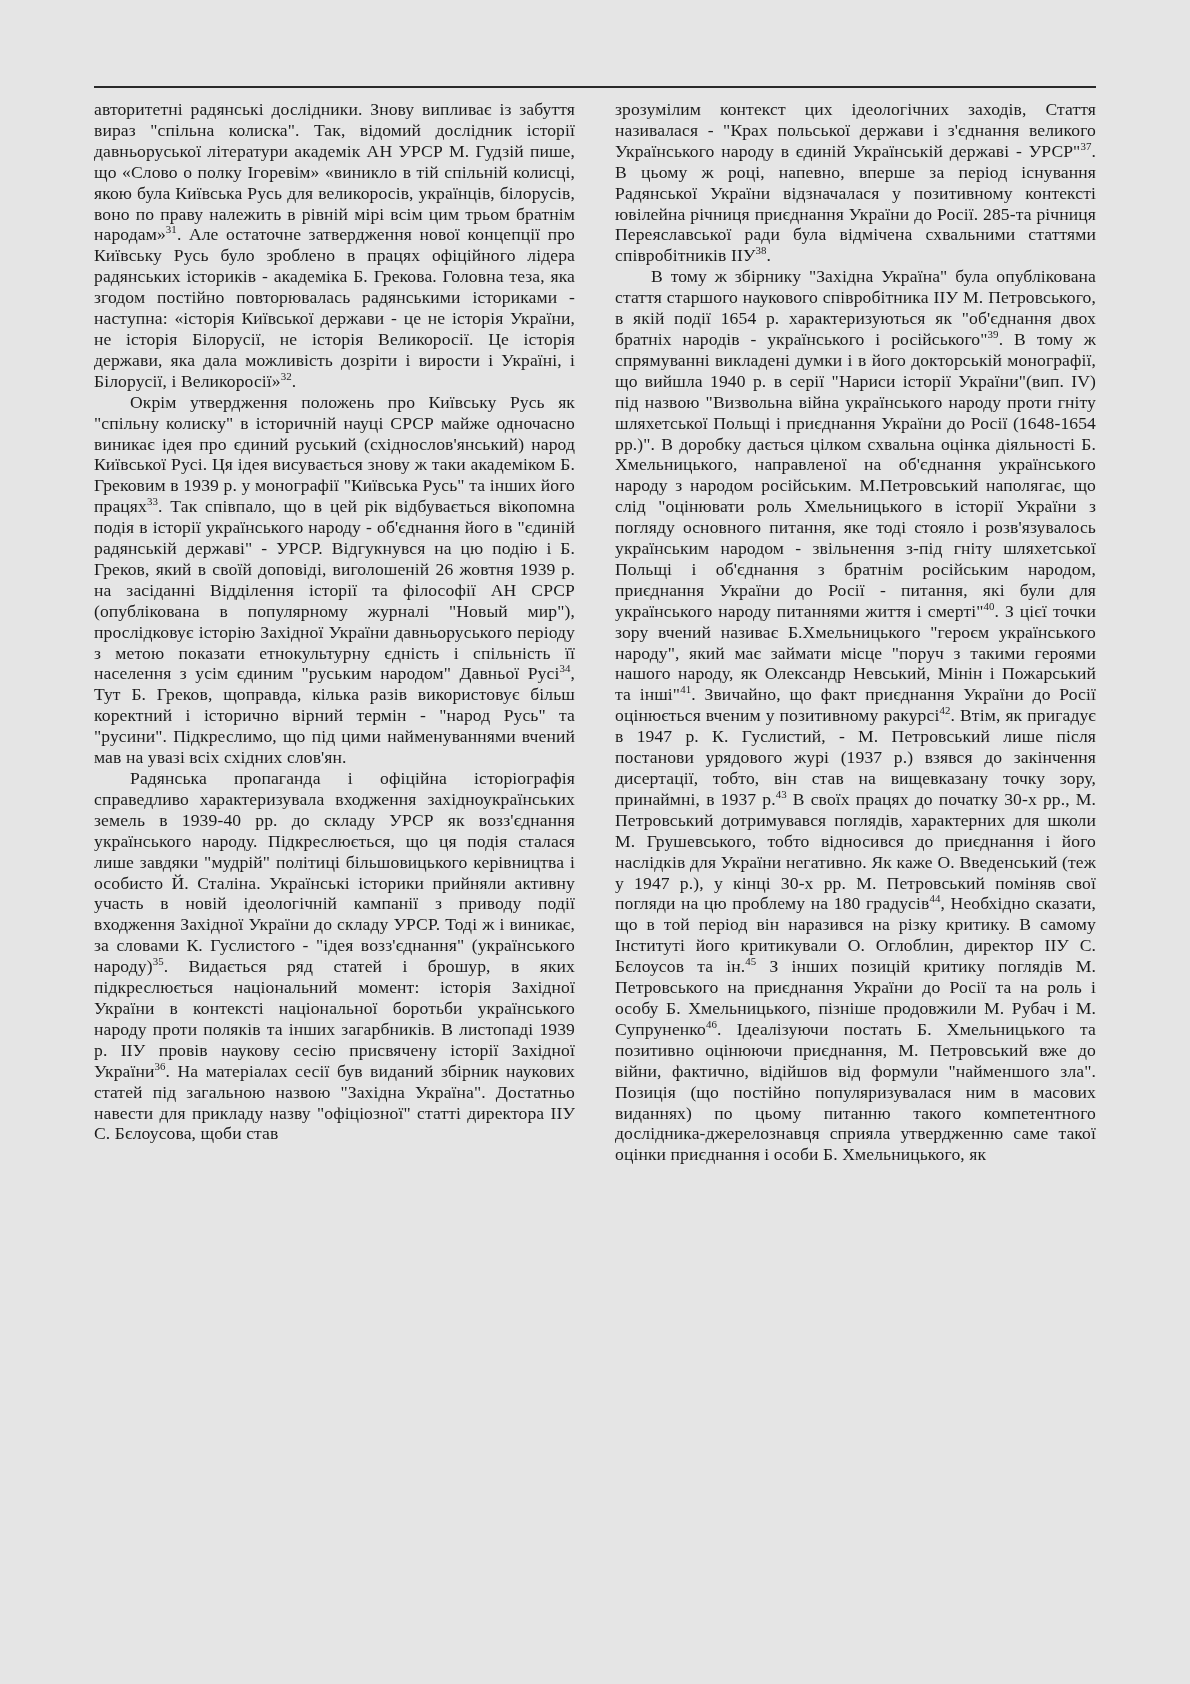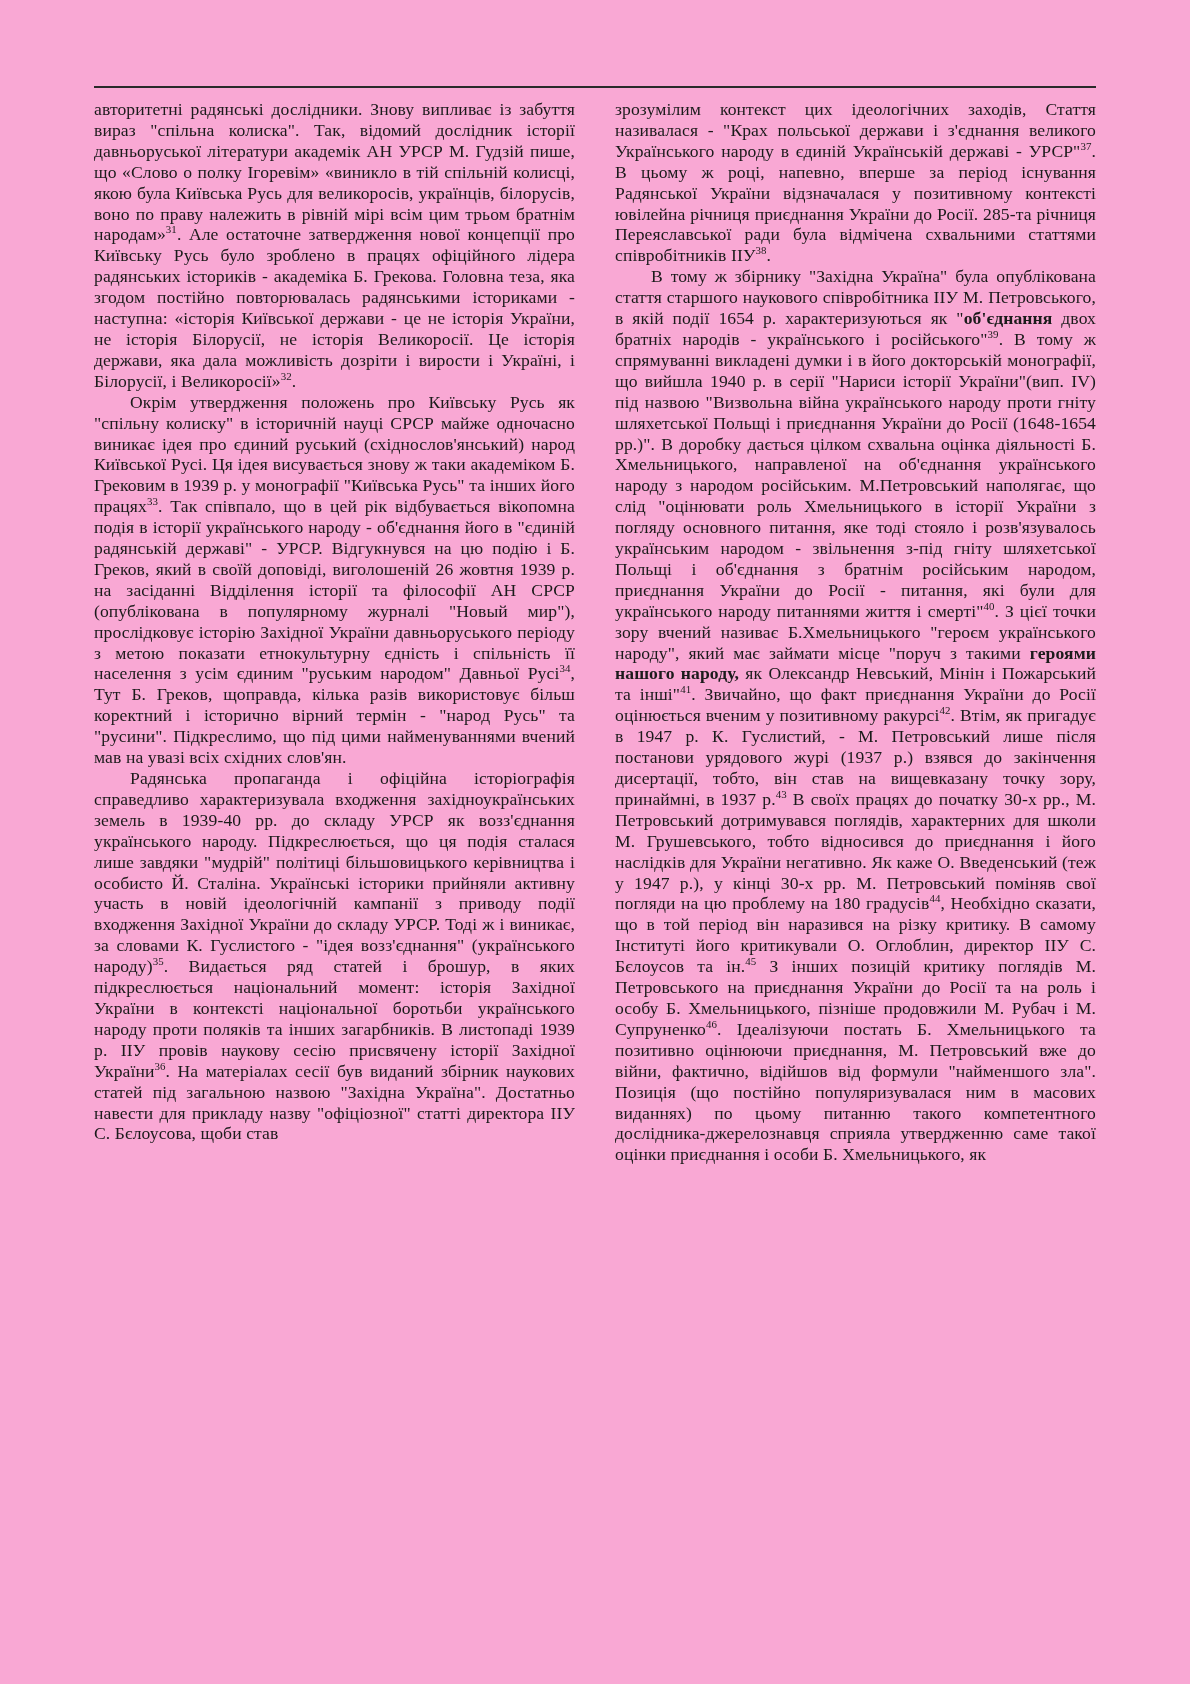--- a/index.html
+++ b/index.html
@@ -4,21 +4,21 @@
 <style>
   html, body {
     margin: 0;
     padding: 0;
     background: #ffffff;
   }
   .page {
     position: relative;
     width: 1190px;
     height: 1684px;
-    background: #f9a8d4;
+    background: #e5e5e5;
     font-family: "Liberation Serif", serif;
     color: #1b1b1b;
     overflow: hidden;
   }
   .header-rule {
     position: absolute;
     top: 86px;
     left: 94px;
     width: 1002px;
     height: 0;
@@ -40,21 +40,21 @@
     letter-spacing: 0.1px;
   }
   .column p {
     margin: 0;
     padding: 0;
   }
   .column p.indent {
     text-indent: 36px;
   }
   .bold {
-    font-weight: bold;
+    font-weight: normal;
   }
   sup {
     font-size: 0.62em;
     line-height: 0;
     vertical-align: super;
   }
 </style>
 </head>
 <body>
 

